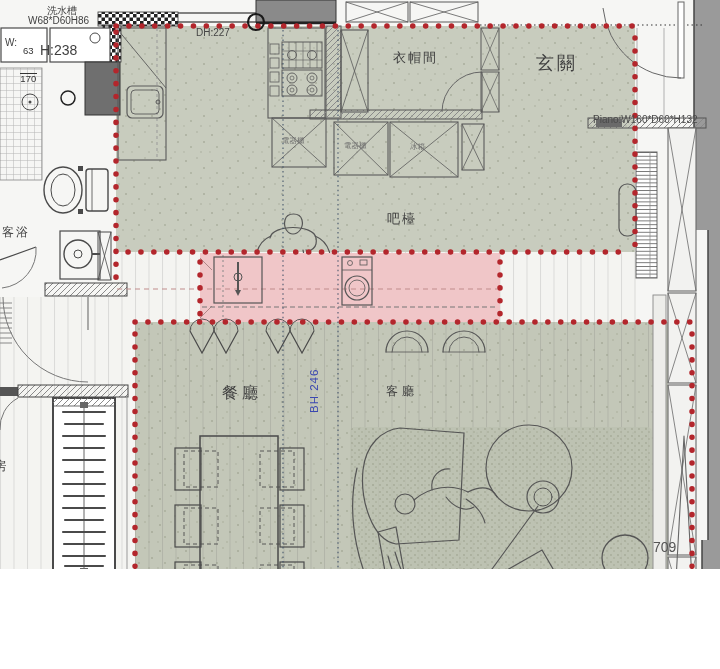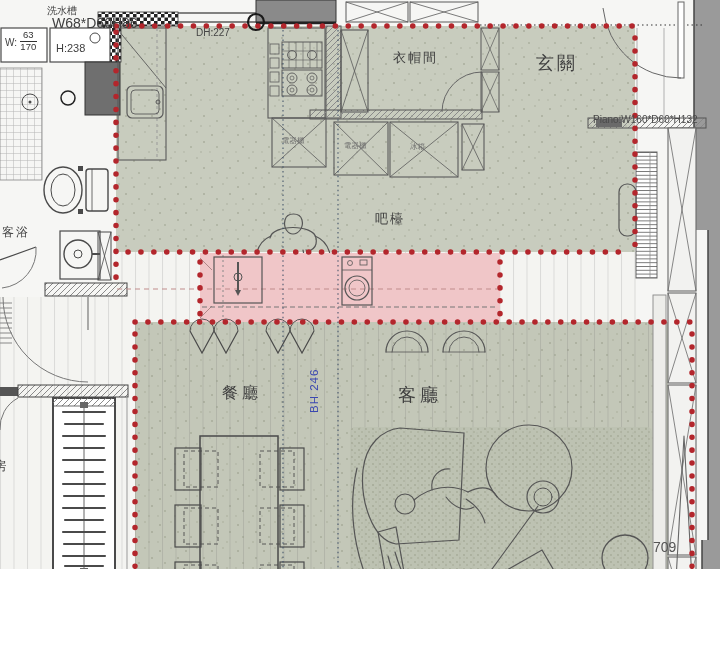--- a/index.html
+++ b/index.html
@@ -1,21 +1,21 @@
 <!DOCTYPE html>
 <html><head>
 <meta charset="utf-8">
 <style>
   html,body{margin:0;padding:0;background:#fff;}
   #stage{position:relative;width:720px;height:569px;overflow:hidden;background:#f6f6f4;
          font-family:Liberation Sans, sans-serif;}
   #plan-svg{position:absolute;left:0;top:0;}
   .lbl{position:absolute;white-space:nowrap;color:#3f3f3f;z-index:5;}
   .frac{position:absolute;z-index:5;font-size:9.5px;text-align:center;line-height:1.15;color:#333;}
-  .frac .num{border-bottom:1px solid #333;padding:0 3px;}
+  .frac .num{border-bottom:1px solid #333;padding:16px 3px;}
   .rot90{transform:rotate(-90deg);transform-origin:0 0;}
 </style>
 </head>
 <body>
 
 <div id="stage">
 
 <svg id="plan-svg" width="720" height="669" viewBox="0 0 720 669">
   <defs>
     <pattern id="hatch" width="6" height="6" patternUnits="userSpaceOnUse">
@@ -388,35 +388,35 @@
     <path d="M200,262 V318"></path>
     <path d="M500,262 V318"></path>
     <path d="M135,322 H692"></path>
     <path d="M135,334 V655"></path>
     <path d="M142,660 H692"></path>
     <path d="M692,334 V650"></path>
   </g>
 </svg>
 
 <span class="lbl" style="left:47px;top:4px;font-size:10px">洗水槽</span>
-<span class="lbl" style="left:52px;top:15px;font-size:14px">W68*D60H86</span>
+<span class="lbl" style="left:28px;top:15px;font-size:10px">W68*D60H86</span>
 <span class="lbl" style="left:5px;top:37px;font-size:10px">W:</span>
 <div class="frac" style="left:20px;top:30px">
   <div class="num">63</div>
   <div>170</div>
 </div>
-<span class="lbl" style="left:56px;top:42px;font-size:11px">H:238</span>
+<span class="lbl" style="left:40px;top:42px;font-size:14px">H:238</span>
 <span class="lbl" style="left:196px;top:27px;font-size:10px;color:#444">DH:227</span>
 <span class="lbl" style="left:393px;top:49px;font-size:13px;letter-spacing:2px">衣帽間</span>
 <span class="lbl" style="left:536px;top:51px;font-size:18px;letter-spacing:3px">玄關</span>
 <span class="lbl" style="left:282px;top:136px;font-size:7.5px;color:#6b6b6b">電器櫃</span>
 <span class="lbl" style="left:344px;top:141px;font-size:7.5px;color:#6b6b6b">電器櫃</span>
 <span class="lbl" style="left:410px;top:142px;font-size:7.5px;color:#6b6b6b">冰箱</span>
-<span class="lbl" style="left:375px;top:210px;font-size:13px;letter-spacing:2px">吧檯</span>
+<span class="lbl" style="left:387px;top:210px;font-size:13px;letter-spacing:2px">吧檯</span>
 <span class="lbl" style="left:593px;top:114px;font-size:10px;color:#4a4a4a">Piano:W160*D60*H132</span>
 <span class="lbl" style="left:2px;top:224px;font-size:12px;letter-spacing:2px">客浴</span>
 <span class="lbl" style="left:222px;top:383px;font-size:16px;letter-spacing:4px">餐廳</span>
-<span class="lbl" style="left:398px;top:383px;font-size:18px;letter-spacing:4px">客廳</span>
+<span class="lbl" style="left:386px;top:383px;font-size:12px;letter-spacing:4px">客廳</span>
 <span class="lbl rot90" style="left:308px;top:413px;font-size:11.5px;letter-spacing:1px;color:#3a47b0">BH 246</span>
 <span class="lbl" style="left:-6px;top:458px;font-size:12.5px">房</span>
 <span class="lbl" style="left:653px;top:539px;font-size:14px;color:#555">709</span>
 
 </div>
 
 </body></html>

